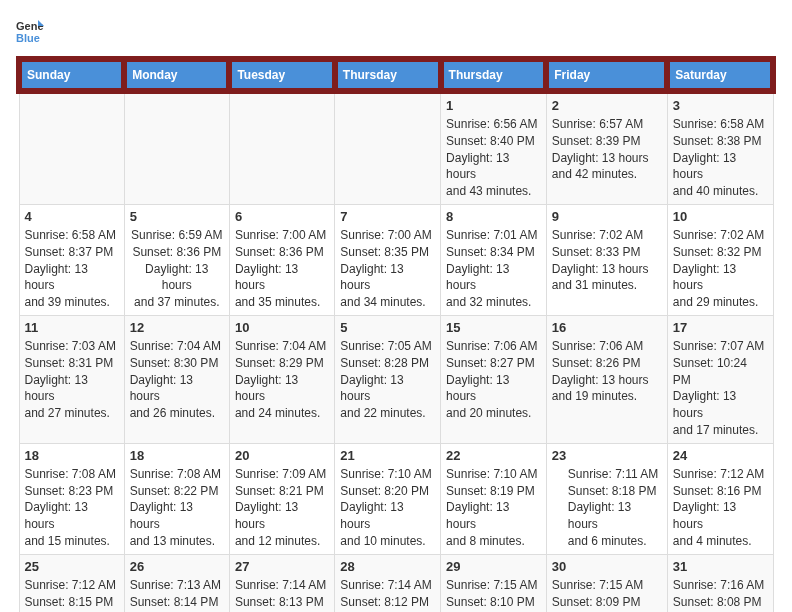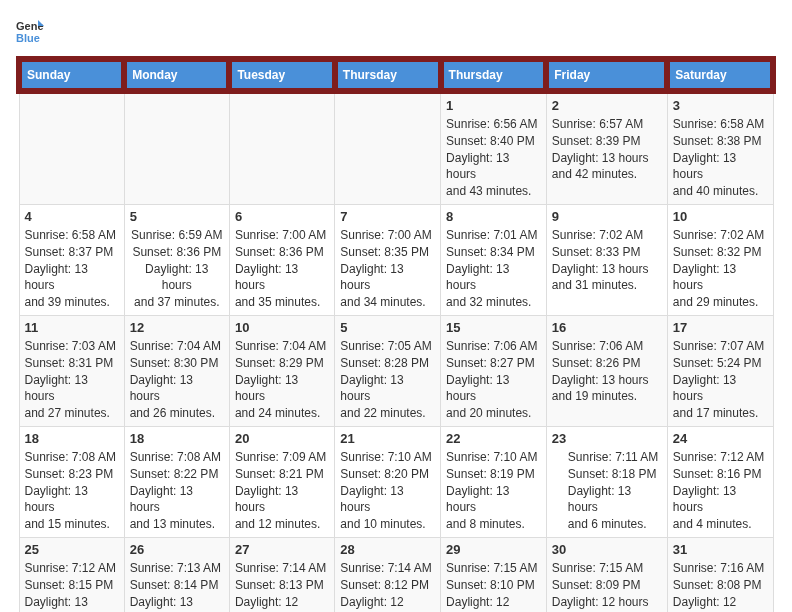--- a/index.html
+++ b/index.html
@@ -224,21 +224,21 @@
         <td>
           <div class="cell-day">16</div>
           <div class="cell-info" style="white-space: pre-line;">Sunrise: 7:06 AM
 Sunset: 8:26 PM
 Daylight: 13 hours
 and 19 minutes.</div>
         </td>
         <td>
           <div class="cell-day">17</div>
           <div class="cell-info" style="white-space: pre-line;">Sunrise: 7:07 AM
-Sunset: 5:24 PM
+Sunset: 10:24 PM
 Daylight: 13 hours
 and 17 minutes.</div>
         </td>
       </tr>
       <tr>
         <td>
           <div class="cell-day">18</div>
           <div class="cell-info" style="white-space: pre-line;">Sunrise: 7:08 AM
 Sunset: 8:23 PM
 Daylight: 13 hours

